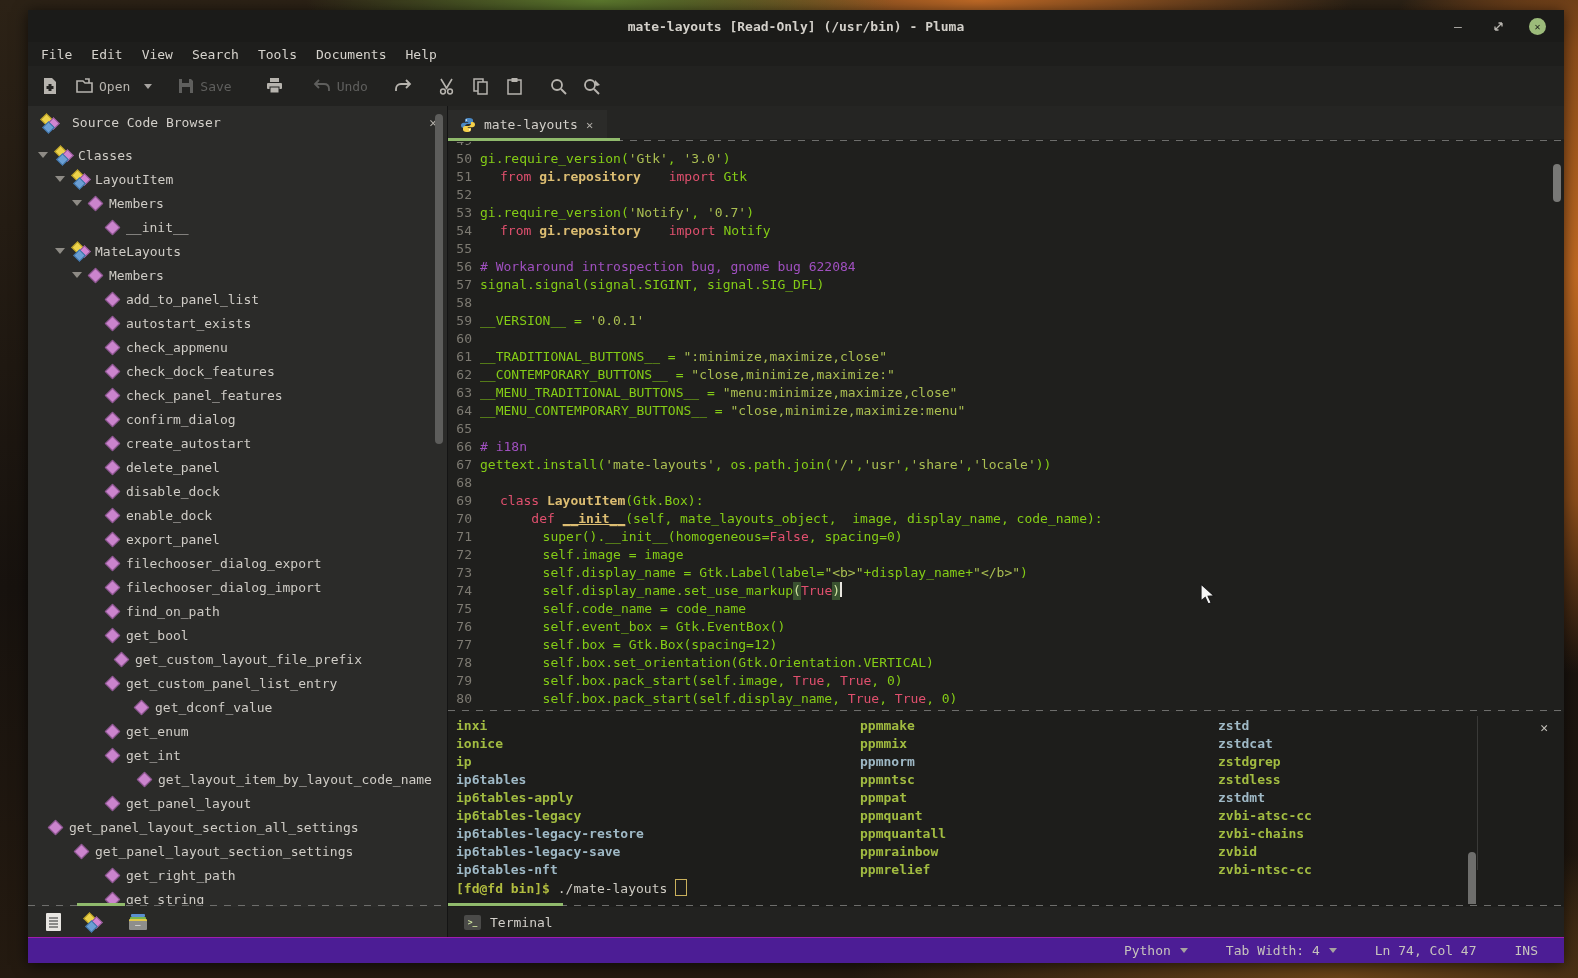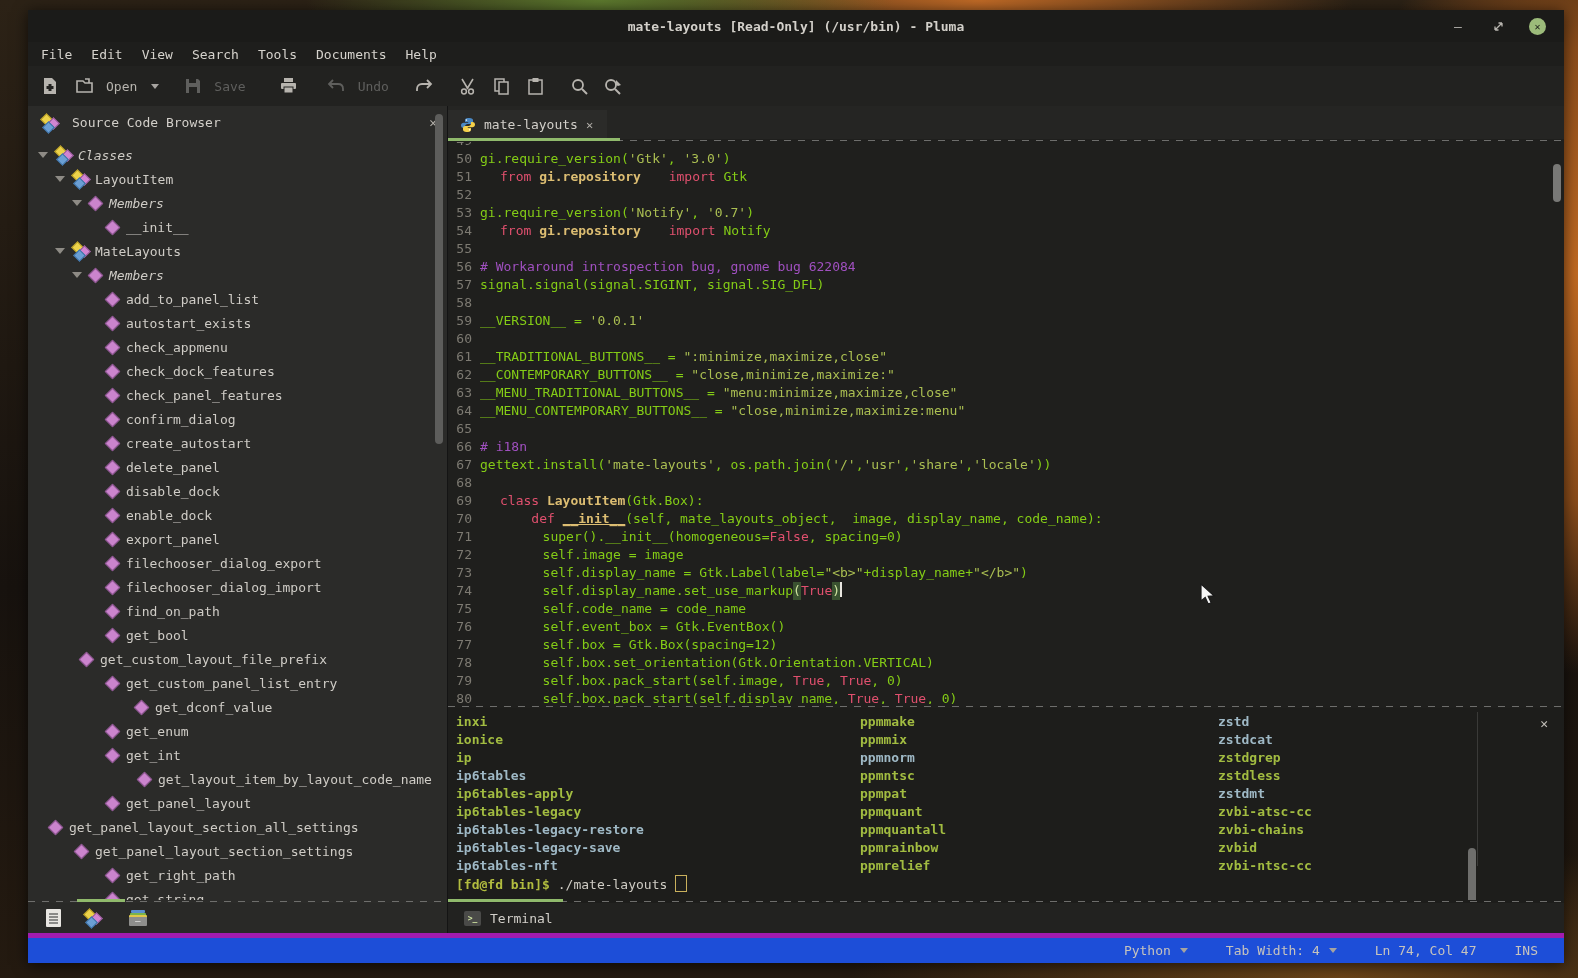--- a/index.html
+++ b/index.html
@@ -14,42 +14,42 @@
   
   #win{position:absolute;left:28px;top:10px;width:1536px;height:953px;background:#222220;display:flex;flex-direction:column;box-shadow:0 2px 14px rgba(0,0,0,.65);}
   #titlebar{height:32px;background:#1b1b19;display:flex;align-items:center;position:relative;flex:0 0 auto;}
   #title{position:absolute;left:0;right:0;text-align:center;font-size:13px;font-weight:bold;color:#d3d0ca;}
   .winbtns{position:absolute;right:18px;top:0;height:32px;display:flex;align-items:center;gap:22px;}
   .wbtn{width:18px;height:18px;display:flex;align-items:center;justify-content:center;color:#b9b6b0;font-size:13px;cursor:default;}
   #close-btn{width:17px;height:17px;border-radius:50%;background:#9cbb7a;color:#20241c;font-size:10px;font-weight:bold;line-height:17px;text-align:center;}
   #menubar{height:24px;background:#1e1e1c;display:flex;align-items:center;padding-left:12px;flex:0 0 auto;}
   .menu-item{font-size:13px;color:#d6d3cd;margin-right:17px;padding:2px 1px;}
   #toolbar{height:40px;background:#222220;display:flex;align-items:center;flex:0 0 auto;padding-left:14px;}
-  .tb{display:flex;align-items:center;gap:13px;color:#b7b4ae;font-size:13px;margin-right:14px;}
+  .tb{display:flex;align-items:center;gap:6px;color:#b7b4ae;font-size:13px;margin-right:14px;}
   .tb.disabled{color:#5f5f5d;}
   .tb svg{display:block;}
   .caret{width:0;height:0;border-left:4px solid transparent;border-right:4px solid transparent;border-top:5px solid #a7a4a0;}
   
   #main{flex:1 1 auto;display:flex;min-height:0;}
   
   #sidebar{width:419px;flex:0 0 auto;background:#2b2b29;display:flex;flex-direction:column;border-right:1px solid #141414;position:relative;}
   #sidebar-header{height:33px;display:flex;align-items:center;padding:0 10px 0 12px;flex:0 0 auto;}
   #sidebar-title{font-size:13px;color:#d2cfc9;margin-left:8px;flex:1;}
   .xbtn{color:#b3b0aa;font-size:13px;font-weight:bold;}
   #tree{flex:1 1 auto;overflow:hidden;position:relative;padding-top:4px;}
   .trow{height:24px;display:flex;align-items:center;font-size:13px;color:#cfccc6;white-space:pre;}
   .arrow{width:0;height:0;border-left:5px solid transparent;border-right:5px solid transparent;border-top:6px solid #8e8b85;margin:0 6px 0 4px;flex:0 0 auto;}
   .arrow-space{width:20px;flex:0 0 auto;}
   .dia{width:9px;height:9px;background:#cb84cd;border:1px solid #8d5490;transform:rotate(45deg);margin:0 8px 0 2px;flex:0 0 auto;}
   .cls-ico{width:18px;height:16px;position:relative;margin-right:6px;flex:0 0 auto;}
   .cls-ico i{position:absolute;width:7px;height:7px;transform:rotate(45deg);}
   .cls-ico .y{left:2px;top:0;background:#ecd24a;border:1px solid #a89020;}
   .cls-ico .p{left:9px;top:4px;background:#d285d2;border:1px solid #8d5490;}
   .cls-ico .b{left:4px;top:8px;background:#6b9fd4;border:1px solid #3a6da0;}
-  .em{font-style:italic;}
+  .em{}
   #side-scroll{position:absolute;right:4px;top:8px;width:8px;height:330px;border-radius:4px;background:#5d5d5b;}
   .dashed-sep{height:3px;position:relative;flex:0 0 auto;background:repeating-linear-gradient(90deg,#6e6e6c 0 7px,transparent 7px 14px) center/100% 1px no-repeat;}
   .green-seg{position:absolute;top:-1px;height:3px;background:#90ba6c;}
   #side-tabs{height:30px;display:flex;align-items:center;gap:22px;padding-left:18px;flex:0 0 auto;background:#292927;}
   
   #rightpane{flex:1 1 auto;display:flex;flex-direction:column;min-width:0;background:#1f1f1d;position:relative;}
   #tabstrip{height:33px;display:flex;align-items:flex-end;flex:0 0 auto;background:#252523;position:relative;}
   #doc-tab{display:flex;align-items:center;gap:8px;height:29px;padding:0 14px 0 12px;background:#2b2b29;}
   #doc-tab .lbl{font-size:13px;color:#d2cfc9;}
   #tabstrip-border{height:3px;flex:0 0 auto;background:repeating-linear-gradient(90deg,#6e6e6c 0 7px,transparent 7px 14px) center/100% 1px no-repeat;position:relative;}
@@ -72,21 +72,21 @@
   .tp{color:#b2bd3f;font-weight:bold;} .tcmd{color:#cfccc4;}
   #term-cursor{display:inline-block;width:10px;height:15px;border:1px solid #c9b05c;vertical-align:text-bottom;}
   #panel-close{position:absolute;right:16px;top:8px;color:#c2bfb9;font-size:13px;font-weight:bold;}
   #term-scroll{position:absolute;right:88px;top:140px;width:8px;height:58px;border-radius:4px;background:#6e6e6c;}
   #term-edge{position:absolute;right:86px;top:4px;bottom:34px;width:1px;background:#3a3a38;}
   #panel-tabs{height:30px;flex:0 0 auto;display:flex;align-items:center;padding-left:16px;background:#222220;}
   #terminal-tab{display:flex;align-items:center;gap:9px;}
   #terminal-tab .lbl{font-size:13px;color:#d2cfc9;}
   .term-ico{width:17px;height:15px;background:#4a4a48;border-radius:2px;color:#cfe3a0;font-size:8px;line-height:15px;text-align:center;font-weight:bold;}
   
-  #statusbar{height:25px;flex:0 0 auto;background:#1d4ed8;border-top:5px solid #a21caf;display:flex;align-items:center;justify-content:flex-end;font-size:13px;color:#c6c3bd;}
+  #statusbar{height:25px;flex:0 0 auto;background:#4c1d95;border-top:1px solid #a21caf;display:flex;align-items:center;justify-content:flex-end;font-size:13px;color:#c6c3bd;}
   .sb-item{display:flex;align-items:center;gap:9px;margin-right:38px;}
   .sb-caret{width:0;height:0;border-left:4px solid transparent;border-right:4px solid transparent;border-top:5px solid #a7a4a0;}
   #sb-ins{margin-right:26px;}
   
   .doc-ico{width:15px;height:18px;background:#e8e6e2;border-radius:1px;position:relative;}
   .doc-ico:before{content:"";position:absolute;left:3px;top:4px;width:9px;height:1.5px;background:#8a8a88;box-shadow:0 3px 0 #8a8a88,0 6px 0 #8a8a88,0 9px 0 #8a8a88;}
   .drawer-ico{width:18px;height:16px;position:relative;}
   .drawer-ico .f1{position:absolute;left:2px;top:0;width:14px;height:3px;background:#5a8fd0;border-radius:1px;}
   .drawer-ico .f2{position:absolute;left:1px;top:2.5px;width:16px;height:3px;background:#7ab34a;border-radius:1px;}
   .drawer-ico .f3{position:absolute;left:0;top:5px;width:18px;height:3px;background:#e0c84a;border-radius:1px;}
@@ -227,21 +227,21 @@
           <div class="trow" style="padding-left: 57px;"><span class="arrow-space"></span><span class="dia"></span><span>confirm_dialog</span></div>
           <div class="trow" style="padding-left: 57px;"><span class="arrow-space"></span><span class="dia"></span><span>create_autostart</span></div>
           <div class="trow" style="padding-left: 57px;"><span class="arrow-space"></span><span class="dia"></span><span>delete_panel</span></div>
           <div class="trow" style="padding-left: 57px;"><span class="arrow-space"></span><span class="dia"></span><span>disable_dock</span></div>
           <div class="trow" style="padding-left: 57px;"><span class="arrow-space"></span><span class="dia"></span><span>enable_dock</span></div>
           <div class="trow" style="padding-left: 57px;"><span class="arrow-space"></span><span class="dia"></span><span>export_panel</span></div>
           <div class="trow" style="padding-left: 57px;"><span class="arrow-space"></span><span class="dia"></span><span>filechooser_dialog_export</span></div>
           <div class="trow" style="padding-left: 57px;"><span class="arrow-space"></span><span class="dia"></span><span>filechooser_dialog_import</span></div>
           <div class="trow" style="padding-left: 57px;"><span class="arrow-space"></span><span class="dia"></span><span>find_on_path</span></div>
           <div class="trow" style="padding-left: 57px;"><span class="arrow-space"></span><span class="dia"></span><span>get_bool</span></div>
-          <div class="trow" style="padding-left: 31px;"><span class="arrow-space"></span><span class="dia"></span><span>get_custom_layout_file_prefix</span></div>
+          <div class="trow" style="padding-left: 66px;"><span class="arrow-space"></span><span class="dia"></span><span>get_custom_layout_file_prefix</span></div>
           <div class="trow" style="padding-left: 57px;"><span class="arrow-space"></span><span class="dia"></span><span>get_custom_panel_list_entry</span></div>
           <div class="trow" style="padding-left: 86px;"><span class="arrow-space"></span><span class="dia"></span><span>get_dconf_value</span></div>
           <div class="trow" style="padding-left: 57px;"><span class="arrow-space"></span><span class="dia"></span><span>get_enum</span></div>
           <div class="trow" style="padding-left: 57px;"><span class="arrow-space"></span><span class="dia"></span><span>get_int</span></div>
           <div class="trow" style="padding-left: 89px;"><span class="arrow-space"></span><span class="dia"></span><span>get_layout_item_by_layout_code_name</span></div>
           <div class="trow" style="padding-left: 57px;"><span class="arrow-space"></span><span class="dia"></span><span>get_panel_layout</span></div>
           <div class="trow" style=""><span class="arrow-space"></span><span class="dia"></span><span>get_panel_layout_section_all_settings</span></div>
           <div class="trow" style="padding-left: 26px; align-items: center;"><span class="arrow-space"></span><span class="dia"></span><span>get_panel_layout_section_settings</span></div>
           <div class="trow" style="padding-left: 57px;"><span class="arrow-space"></span><span class="dia"></span><span>get_right_path</span></div>
           <div class="trow" style="padding-left: 57px;"><span class="arrow-space"></span><span class="dia"></span><span>get_string</span></div>

